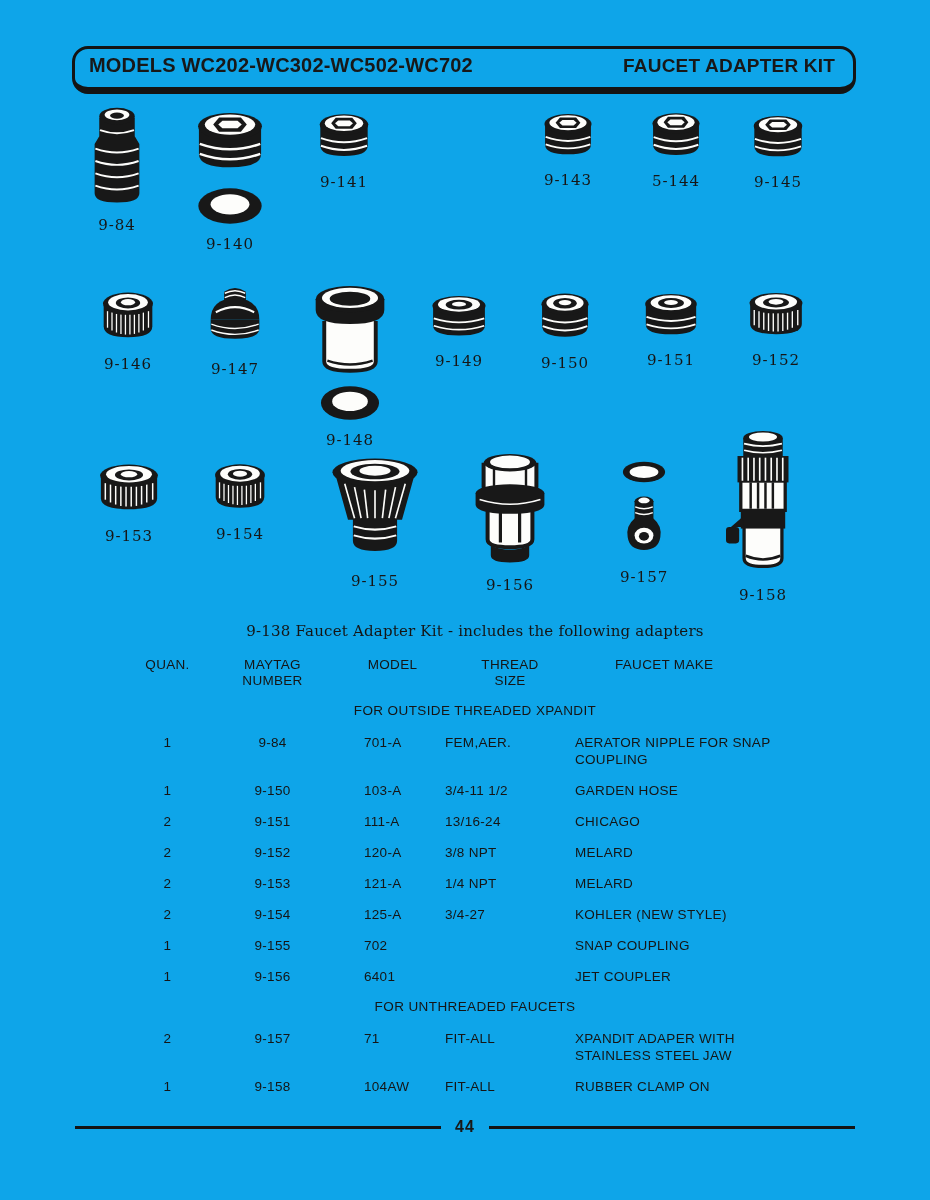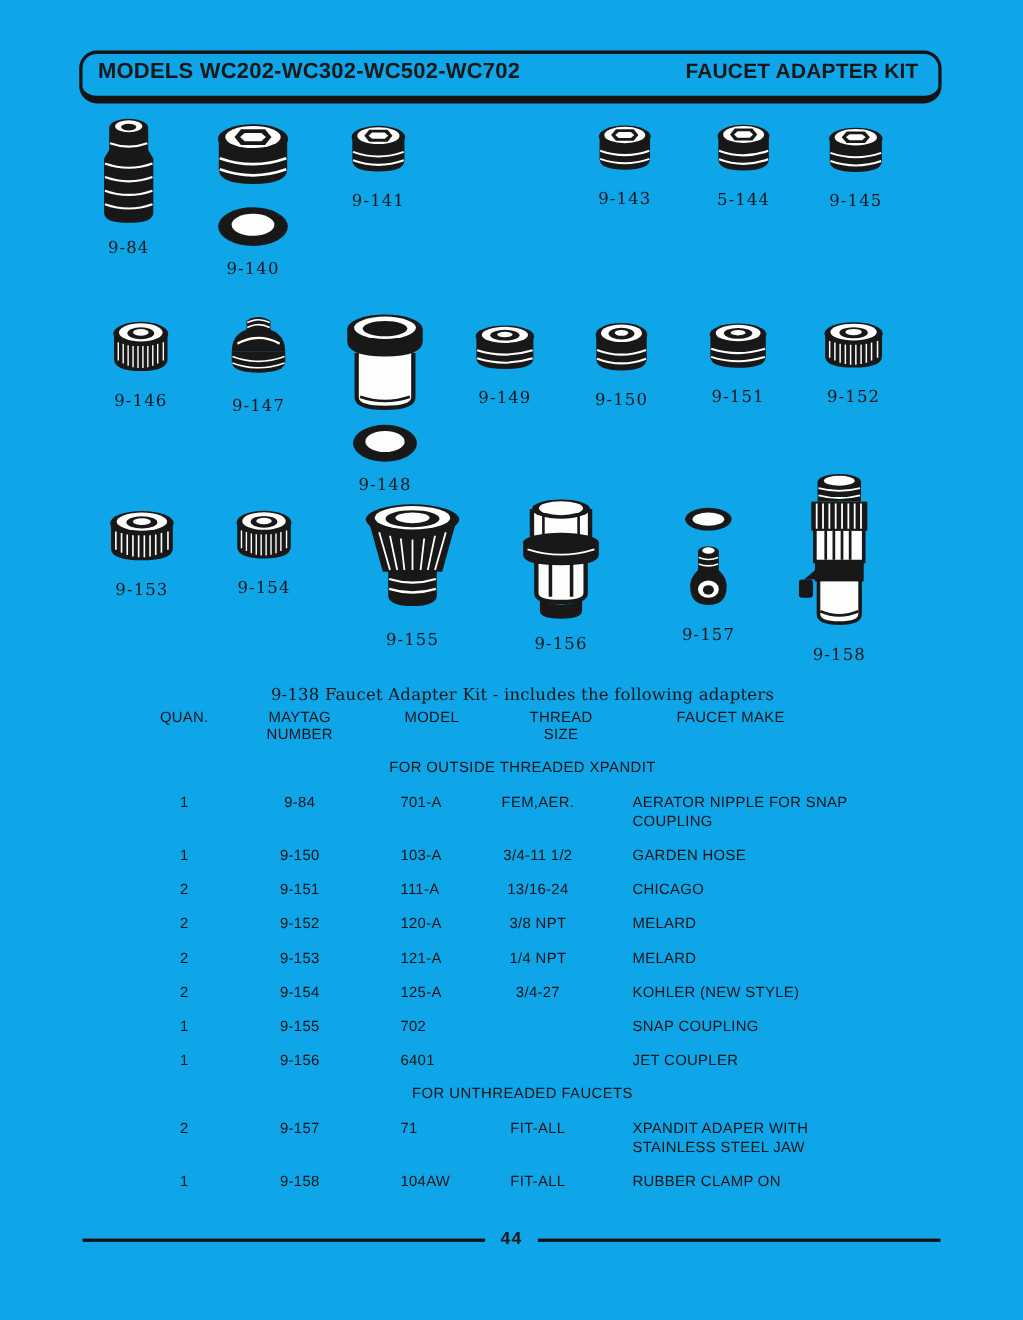--- a/index.html
+++ b/index.html
@@ -16,32 +16,32 @@
   .header-title{font-weight:bold;font-size:19px;letter-spacing:.2px}
 
   
   .fig{position:absolute;display:flex;flex-direction:column;align-items:center}
   .fig svg{display:block}
   .fig svg + svg{margin-top:6px}
   .plabel{margin-top:8px;font-family:"DejaVu Serif",serif;font-size:15px;letter-spacing:1px;color:#161616;white-space:nowrap}
 
   
   .ptable{position:absolute;left:130px;top:622px;width:690px;font-size:13.5px;letter-spacing:.3px;color:#151515}
-  .caption{text-align:center;font-family:"DejaVu Serif",serif;font-size:15px;letter-spacing:.2px;margin-bottom:4px}
+  .caption{text-align:center;font-family:"DejaVu Serif",serif;font-size:15px;letter-spacing:.2px;margin-bottom:17px}
   .grid{display:grid;grid-template-columns:75px 135px 105px 130px 1fr;align-items:start}
   .thead{margin-bottom:4px;line-height:16px}
   .thead .hc{text-align:center}
   .thead .hc span{display:block}
   .th-make{text-align:left !important;padding-left:40px}
   .section-heading{text-align:center;letter-spacing:.4px;margin:14px 0 16px}
   .trow{margin-bottom:14px;line-height:17px}
   .cell-quan{text-align:center}
   .cell-maytag{text-align:center}
   .cell-model{padding-left:24px}
-  .cell-thread{text-align:center;padding-right:42px}
+  .cell-thread{text-align:left;padding-right:42px}
   .cell-make{max-width:222px}
 
   
   .footer{position:absolute;left:75px;width:780px;top:1118px;display:flex;align-items:center}
   .footer .line{flex:1;height:3px;background:#141414}
   .pnum{margin:0 14px;font-weight:bold;font-size:16px;letter-spacing:1px}
 
   .defs{position:absolute;width:0;height:0;overflow:hidden}
 </style>
 </head>

